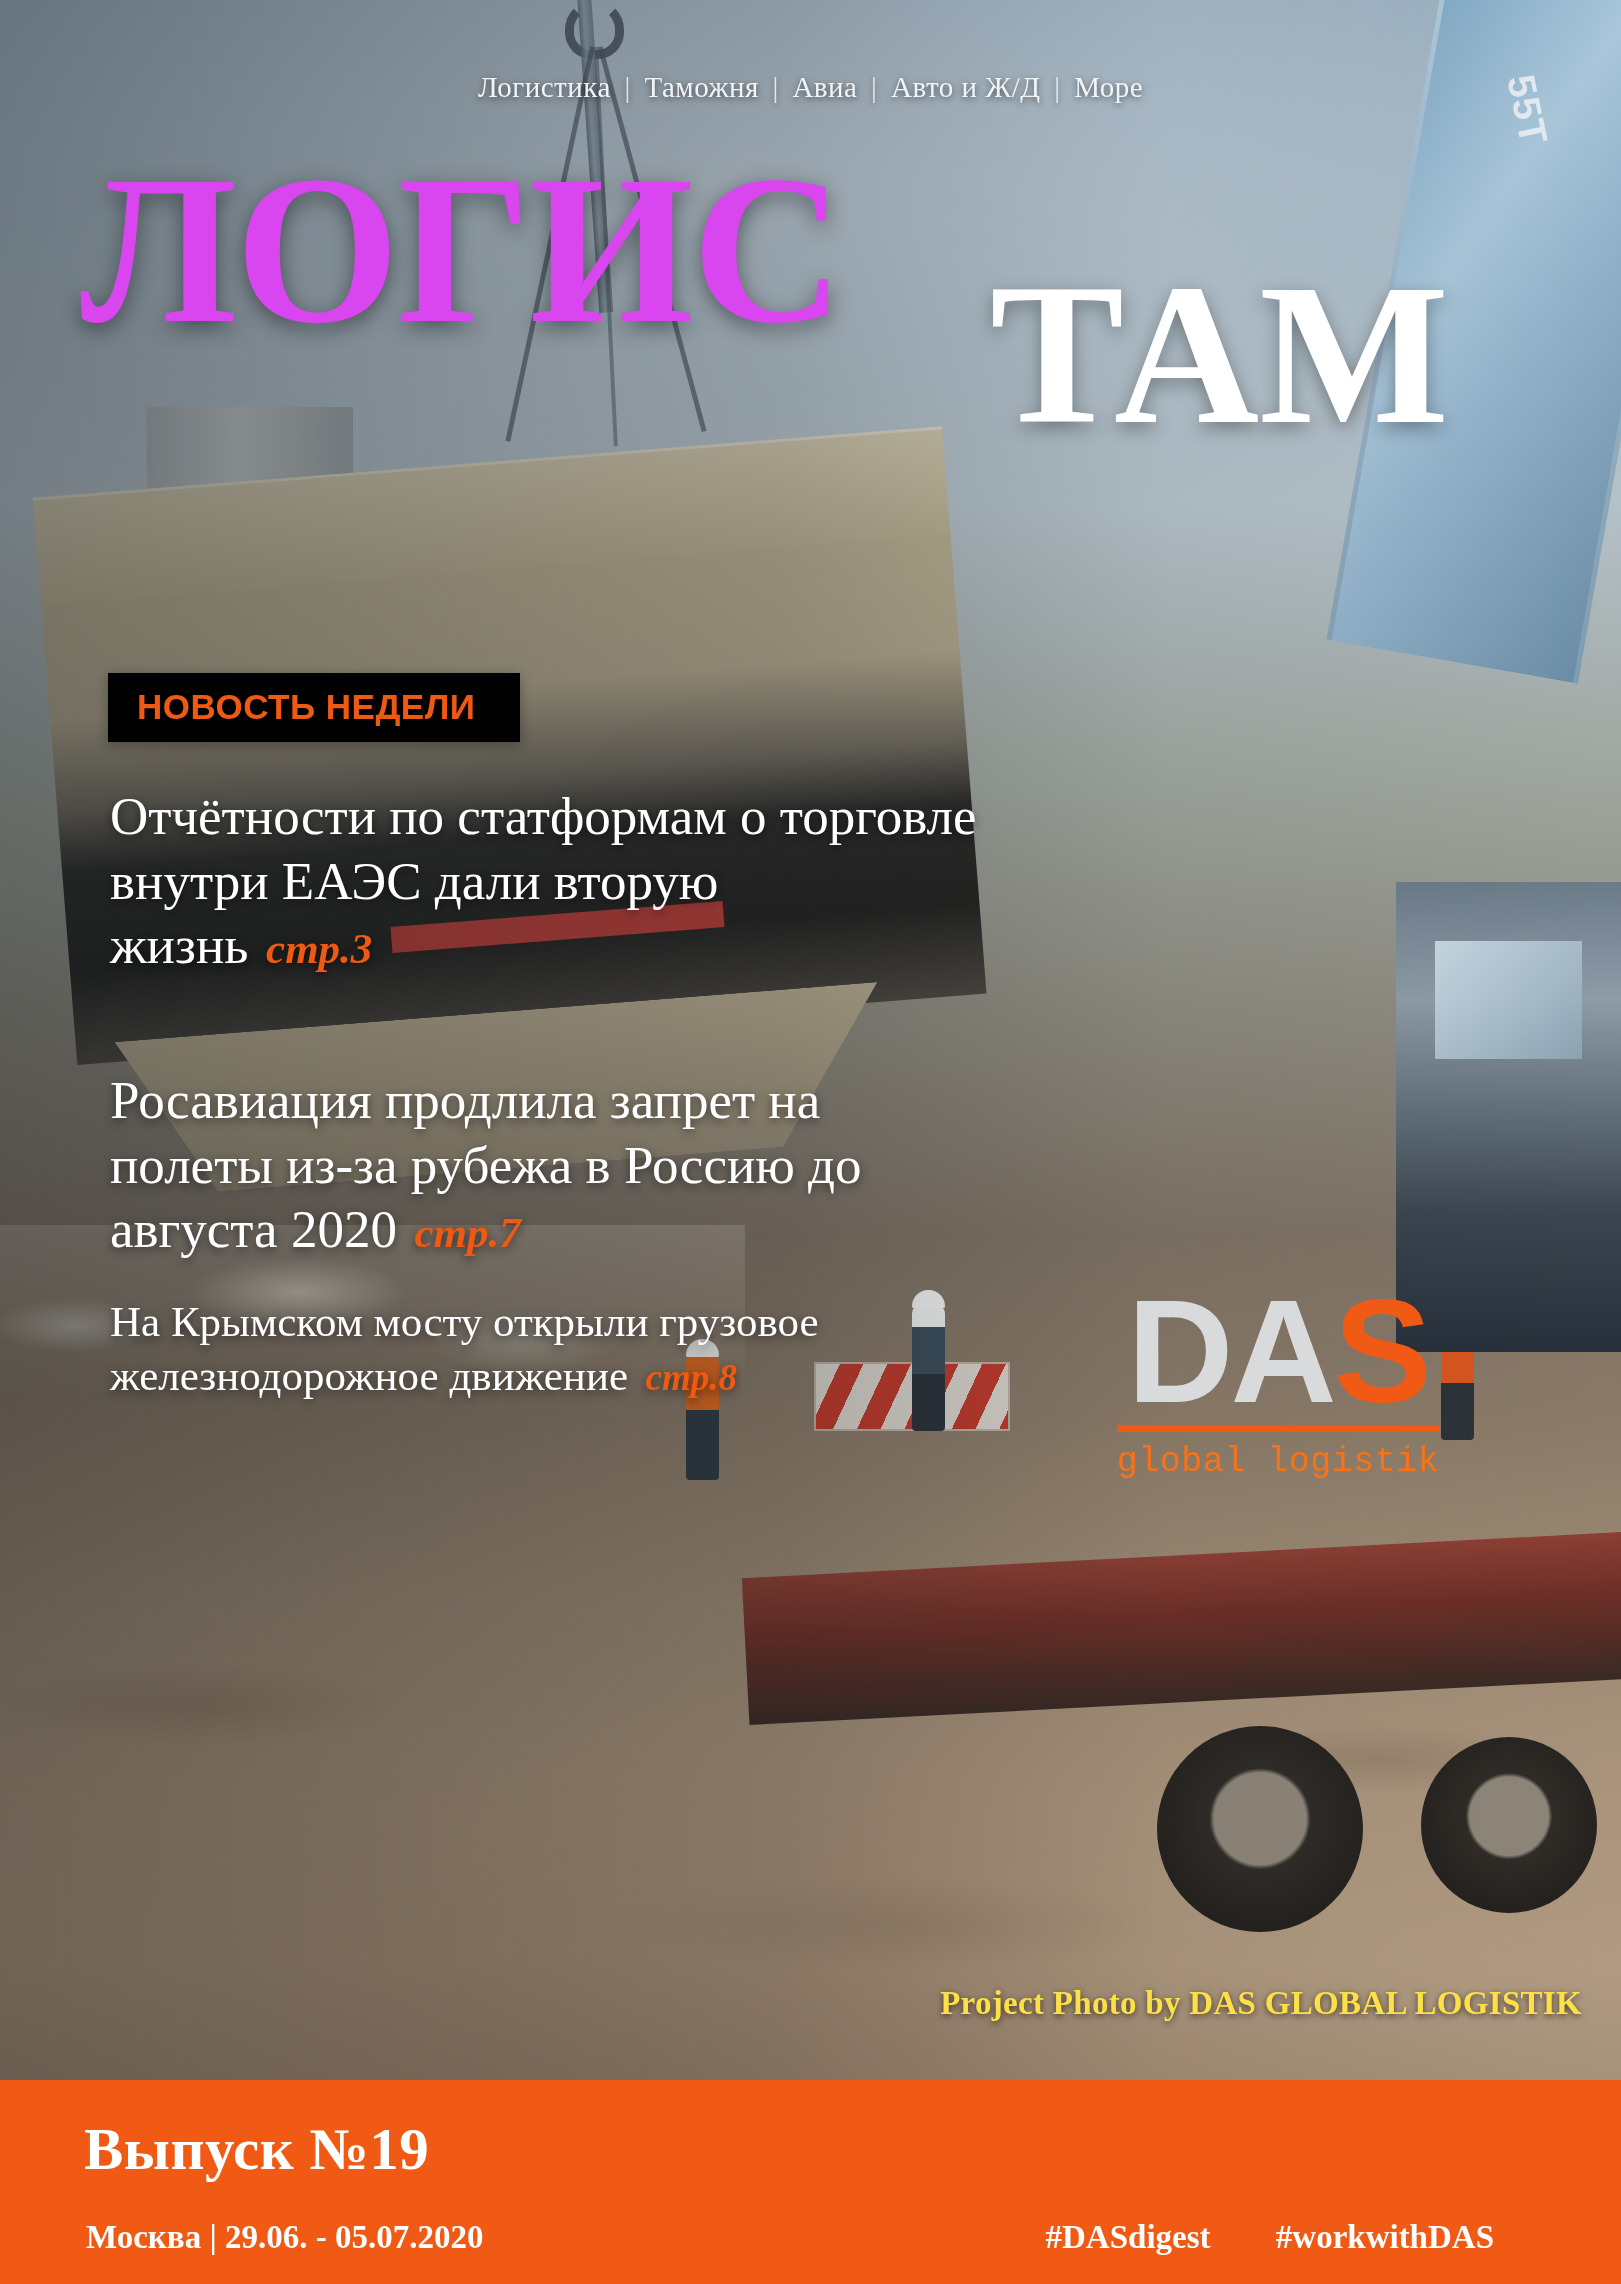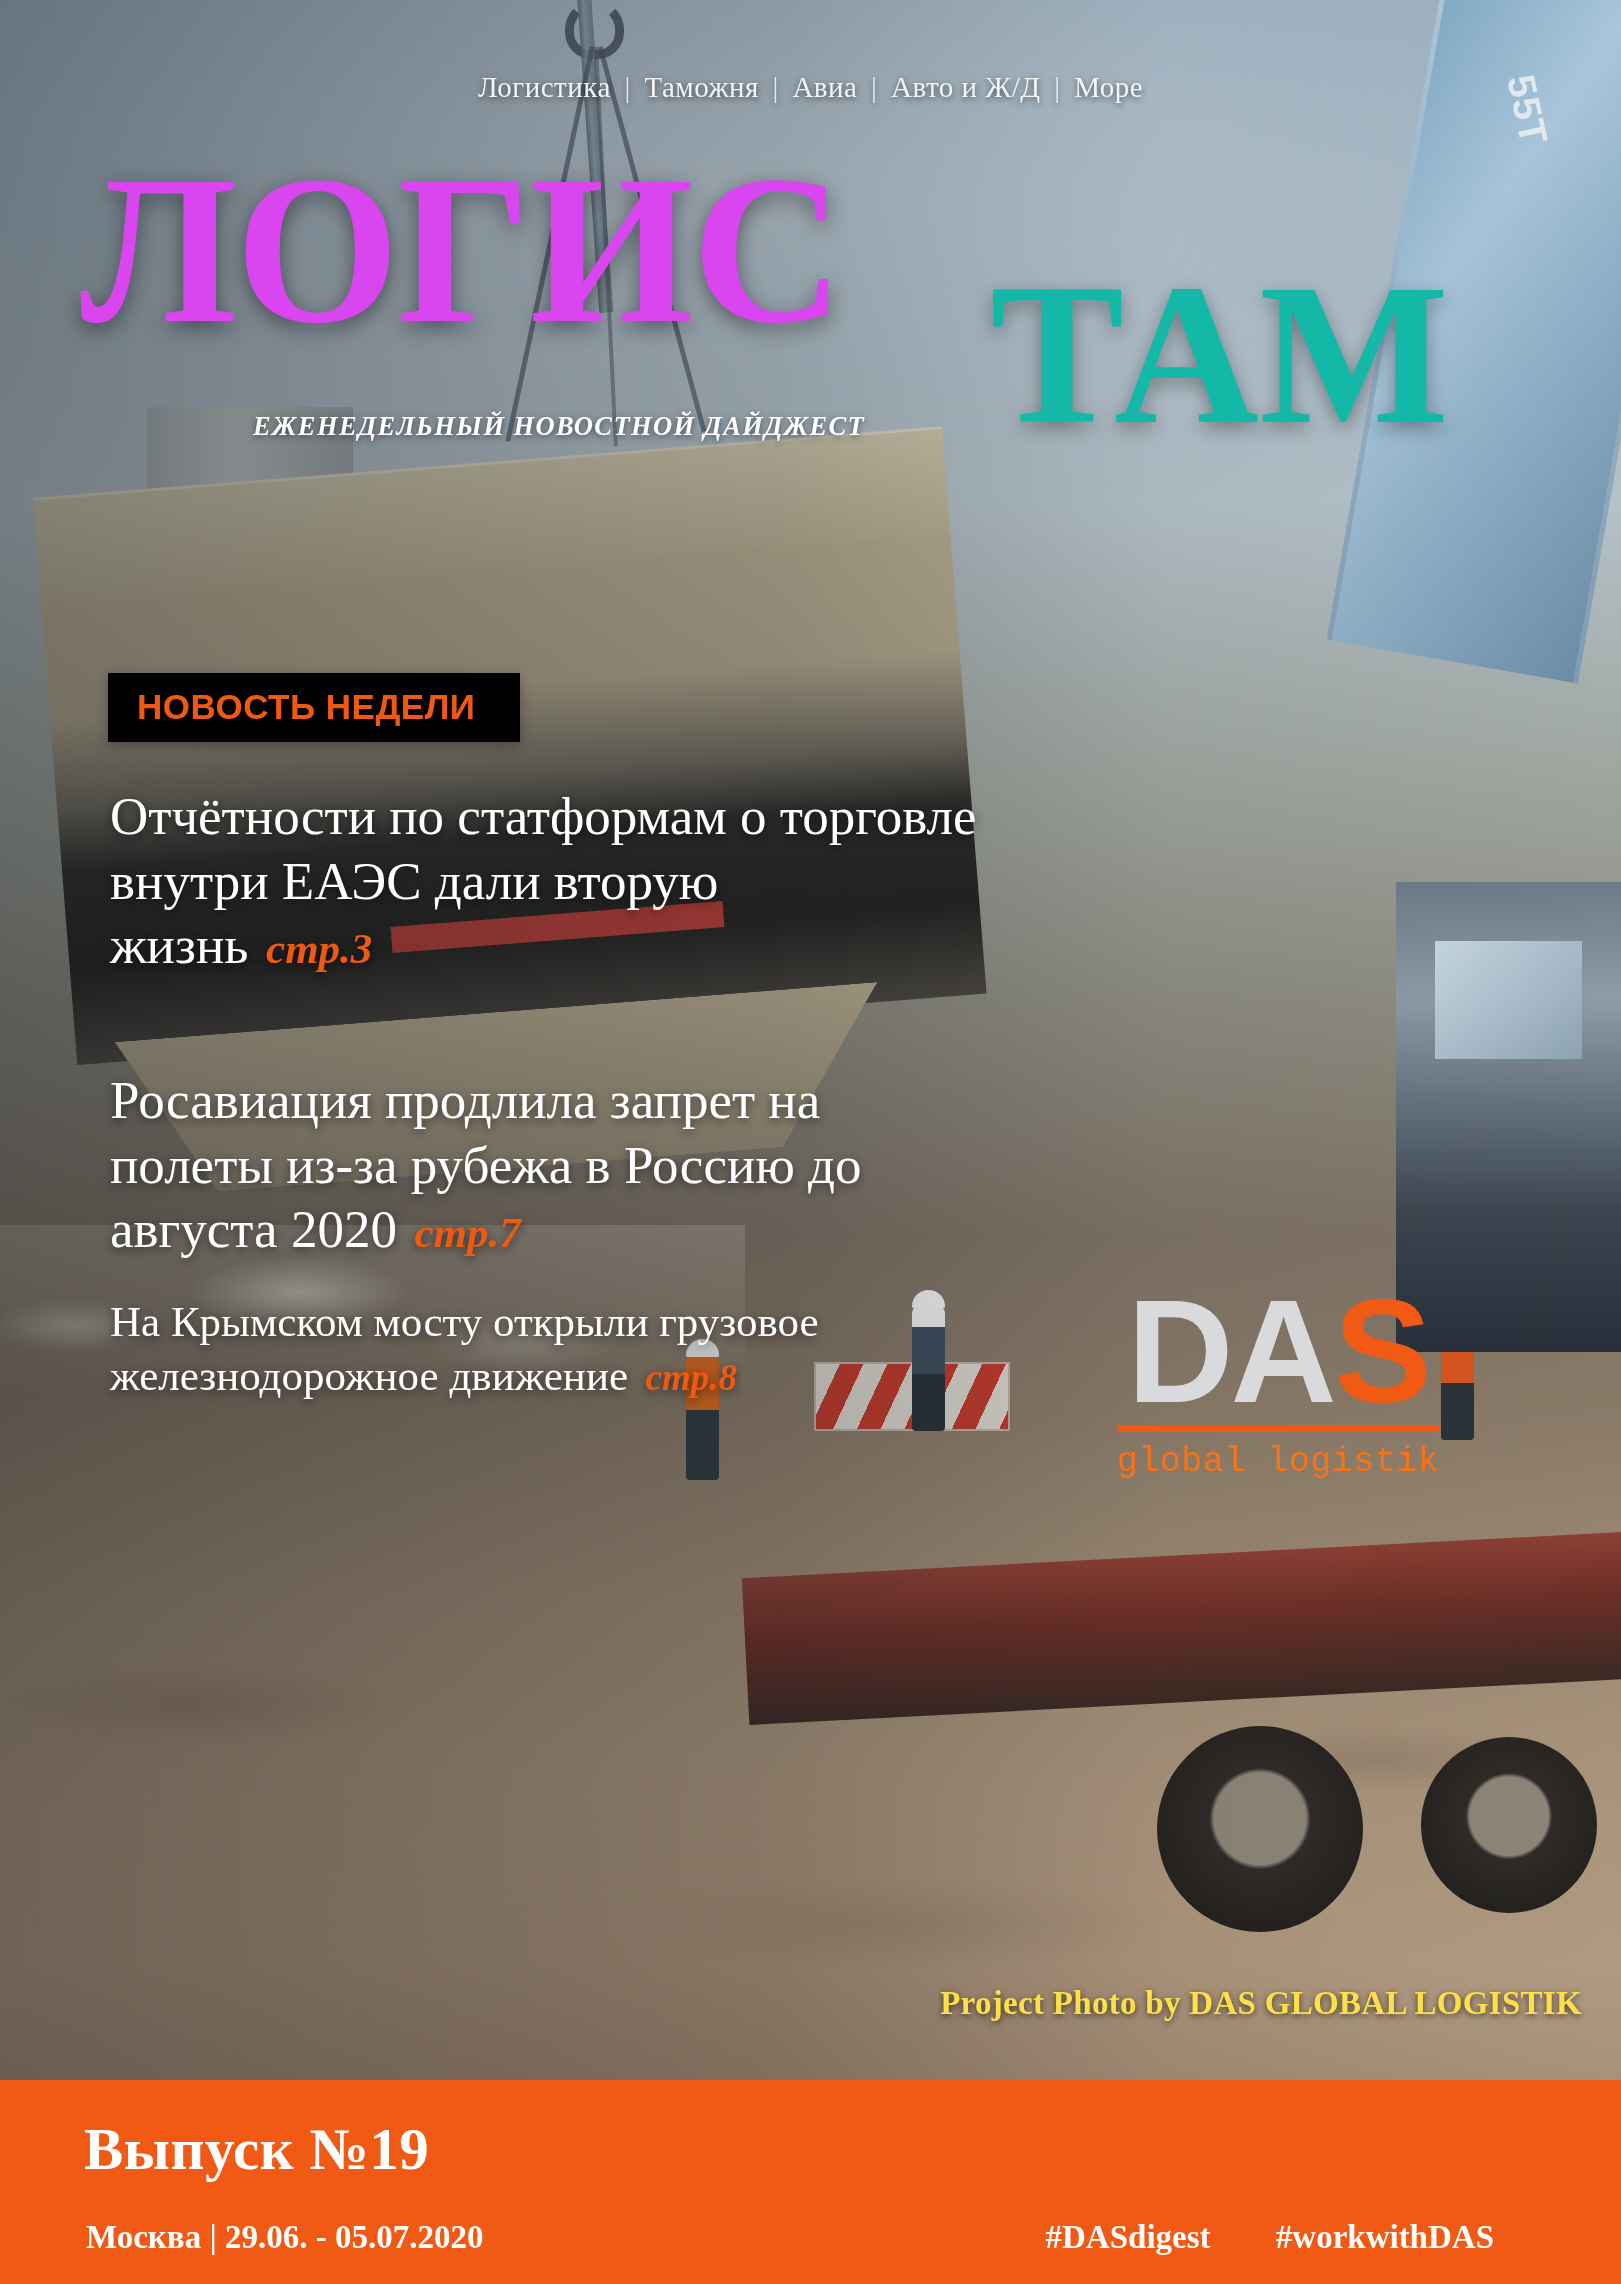--- a/index.html
+++ b/index.html
@@ -240,21 +240,21 @@
     letter-spacing: -2px;
     text-shadow: 0 5.9px 21.6px rgba(0,0,0,.45);
     font-family: "Liberation Serif", serif;
   }
   .tam {
     position: absolute;
     left: 990px; top: 137px;
     font-size: 201px;
     line-height: .9;
     font-weight: bold;
-    color: #14b8a6;
+    color: #ffffff;
     text-shadow: 0 5.9px 17.6px rgba(0,0,0,.35);
     font-family: "Liberation Serif", serif;
   }
   .subtitle {
     position: absolute;
     left: 253px; top: 284px;
     font-size: 26.5px;
     font-style: italic;
     font-weight: bold;
     letter-spacing: 1.4px;
@@ -431,21 +431,20 @@
     <span>Авиа</span>
     <span class="sep">|</span>
     <span>Авто и Ж/Д</span>
     <span class="sep">|</span>
     <span>Море</span>
   </div>
 
   <div class="masthead">
     <div class="logis">ЛОГИС</div>
     <div class="tam">ТАМ</div>
-    <div class="subtitle">ЕЖЕНЕДЕЛЬНЫЙ НОВОСТНОЙ ДАЙДЖЕСТ</div>
   </div>
 
   <div class="badge">
     <span>НОВОСТЬ НЕДЕЛИ</span>
   </div>
 
   <div class="headlines">
     <div class="hl lead">
       <span class="txt">Отчётности по статформам о торговле внутри ЕАЭС дали вторую жизнь</span><span class="page">стр.3</span>
     </div>

